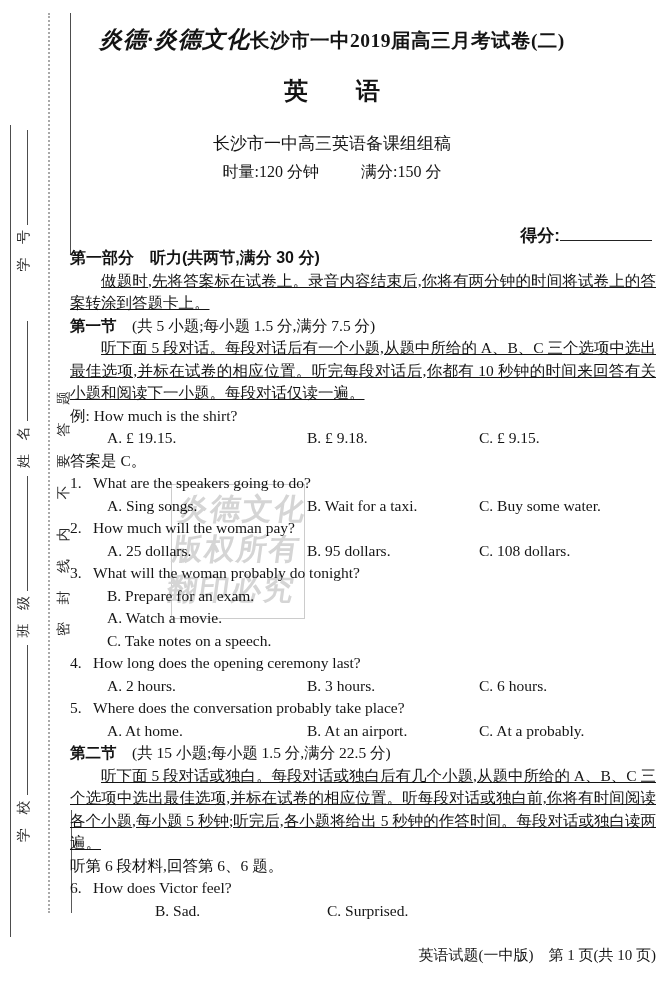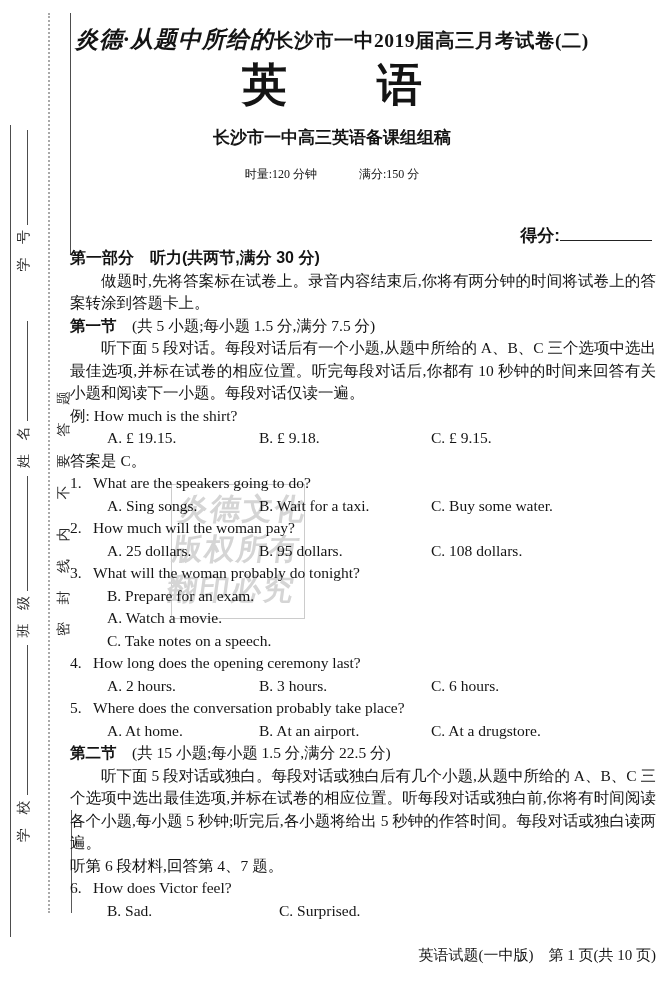--- a/index.html
+++ b/index.html
@@ -32,41 +32,41 @@
     position:absolute;left:152px;top:489px;width:170px;z-index:0;
     text-align:center;font-family:"Liberation Sans",sans-serif;font-weight:700;
     font-size:30px;line-height:40px;letter-spacing:2px;color:#d5d5d5;
     transform:skewX(-8deg);
   }
   
   .header{position:absolute;left:4px;right:8px;top:0;text-align:center;z-index:2;}
   .title{margin-top:24px;white-space:nowrap;}
   .title-cal{font-size:23px;font-weight:700;font-style:italic;letter-spacing:1px;}
   .title-rest{font-size:19.5px;font-weight:700;letter-spacing:0.5px;}
-  .subject{margin-top:12px;font-family:"Liberation Sans",sans-serif;font-weight:700;font-size:45px;line-height:36px;}
-  .compiler{margin-top:23px;font-family:"Liberation Sans",sans-serif;font-weight:700;font-size:17px;}
-  .duration{margin-top:17px;font-size:12px;}
+  .subject{margin-top:18px;font-family:"Liberation Sans",sans-serif;font-weight:700;font-size:24px;line-height:36px;}
+  .compiler{margin-top:23px;font-family:"Liberation Sans",sans-serif;font-weight:400;font-size:17px;}
+  .duration{margin-top:7px;font-size:16px;}
   .dur-gap{display:inline-block;width:42px;}
   .score{position:absolute;right:16px;top:224px;z-index:2;white-space:nowrap;}
   .score-label{font-family:"Liberation Sans",sans-serif;font-weight:700;font-size:17px;text-align:right;}
   .score-blank{display:inline-block;width:92px;height:14px;border-bottom:1.5px solid #222;}
   
   .content{
     position:absolute;left:70px;top:247px;width:586px;z-index:2;
     font-size:15.5px;line-height:22.5px;text-align:justify;
   }
   .content p{margin:0;}
-  .indent{text-indent:2em;}
+  .indent{text-indent:2em;text-decoration:underline;}
   .part-heading{font-family:"Liberation Sans",sans-serif;font-weight:700;font-size:16px;}
   .sec-heading b{font-family:"Liberation Sans",sans-serif;font-weight:700;}
   .q-line{white-space:nowrap;}
   .q-num{display:inline-block;min-width:18px;margin-right:5px;}
   .opt-row{display:flex;padding-left:37px;white-space:nowrap;}
   .opt-a{width:152px;flex:0 0 auto;}
-  .opt-b{width:172px;flex:0 0 auto;}
+  .opt-b{width:172px;flex:0 0 auto;margin-left:48px;}
   .opt-c{flex:1;}
   .opt-line{padding-left:37px;white-space:nowrap;}
   
   .footer{position:absolute;left:70px;width:586px;top:946px;text-align:right;font-size:15px;z-index:2;}
 </style>
 </head>
 <body>
 
 <div class="page">
 
@@ -87,21 +87,21 @@
       <span class="mf-label">班 级</span>
       <span class="mf-blank" style="width: 115px; margin-right: 8px;"></span>
       <span class="mf-label">姓 名</span>
       <span class="mf-blank" style="width: 100px; margin-right: 50px;"></span>
       <span class="mf-label">学 号</span>
       <span class="mf-blank" style="width: 95px; margin-right: 0px;"></span>
     </div>
   <div class="seal-text">密 封 线 内　不 要 答 题</div>
 
   <div class="header">
-    <div class="title"><span class="title-cal">炎德·从题中所给的</span><span class="title-rest">长沙市一中2019届高三月考试卷(二)</span></div>
+    <div class="title"><span class="title-cal">炎德·炎德文化</span><span class="title-rest">长沙市一中2019届高三月考试卷(二)</span></div>
     <div class="subject">英　　语</div>
     <div class="compiler">长沙市一中高三英语备课组组稿</div>
     <div class="duration"><span>时量:120 分钟</span><span class="dur-gap"></span><span>满分:150 分</span></div>
   </div>
 
   <div class="score"><span class="score-label">得分:</span><span class="score-blank"></span></div>
 
   <div class="content">
     <div class="part-heading">第一部分　听力(共两节,满分 30 分)</div>
     <p class="indent">做题时,先将答案标在试卷上。录音内容结束后,你将有两分钟的时间将试卷上的答案转涂到答题卡上。</p>
@@ -143,27 +143,27 @@
             <span class="opt-a">A. 2 hours.</span>
             <span class="opt-b">B. 3 hours.</span>
             <span class="opt-c">C. 6 hours.</span>
           </div>
         </div>
         <div class="question-block">
           <div class="q-line"><span class="q-num">5.</span><span>Where does the conversation probably take place?</span></div>
           <div class="opt-row">
             <span class="opt-a">A. At home.</span>
             <span class="opt-b">B. At an airport.</span>
-            <span class="opt-c">C. At a drugstore.</span>
+            <span class="opt-c">C. At a probably.</span>
           </div>
         </div>
       </div>
     <div class="sec-heading"><b>第二节</b><span>　(共 15 小题;每小题 1.5 分,满分 22.5 分)</span></div>
     <p class="indent">听下面 5 段对话或独白。每段对话或独白后有几个小题,从题中所给的 A、B、C 三个选项中选出最佳选项,并标在试卷的相应位置。听每段对话或独白前,你将有时间阅读各个小题,每小题 5 秒钟;听完后,各小题将给出 5 秒钟的作答时间。每段对话或独白读两遍。</p>
-    <div class="q-line">听第 6 段材料,回答第 4、7 题。</div>
+    <div class="q-line">听第 6 段材料,回答第 6、6 题。</div>
     <div id="sec2-questions">
         <div class="question-block">
           <div class="q-line"><span class="q-num">6.</span><span>How does Victor feel?</span></div>
           <div class="opt-row">
             <span class="opt-b">B. Sad.</span>
             <span class="opt-c">C. Surprised.</span>
           </div>
         </div>
       </div>
   </div>

